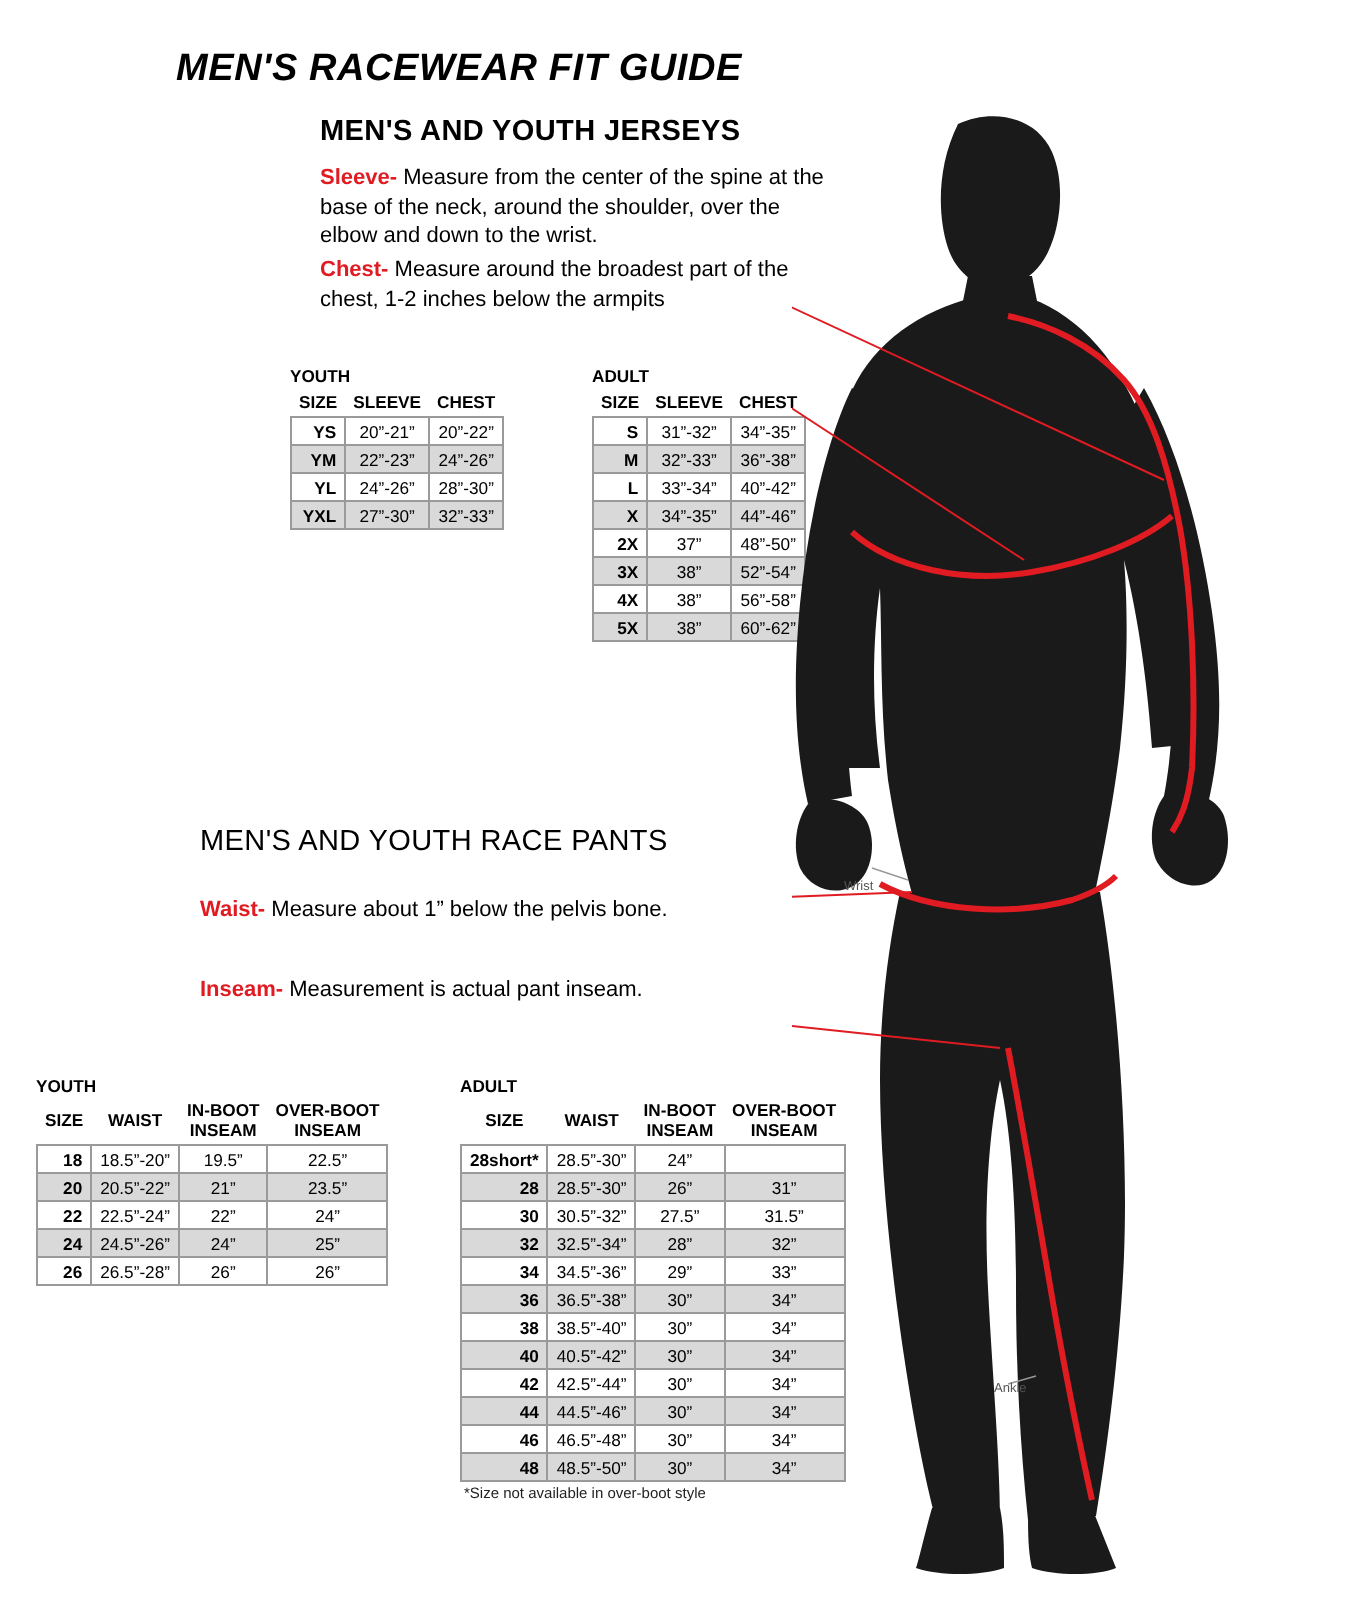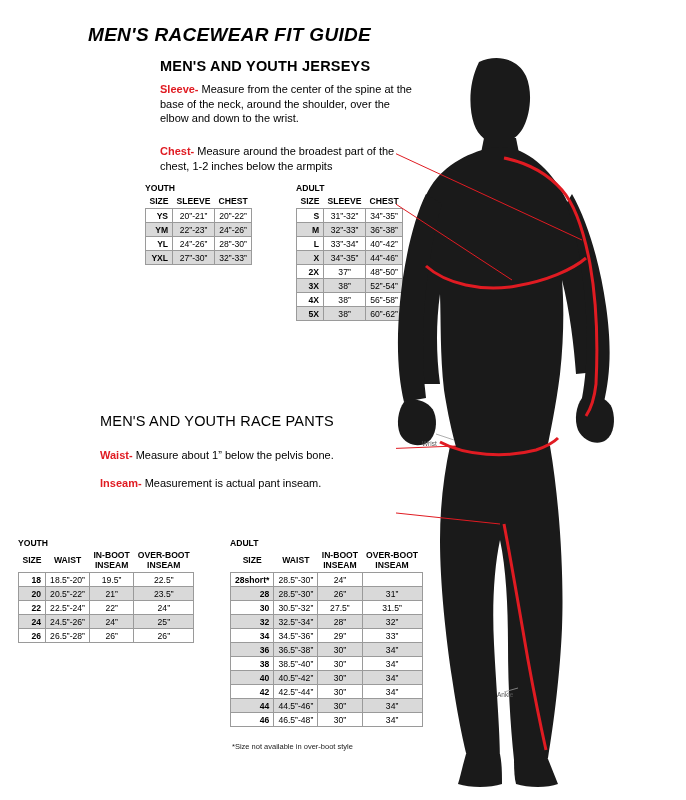--- a/index.html
+++ b/index.html
@@ -48,23 +48,23 @@
   .defn {
     font-size: 11px;
     line-height: 14.5px;
     color: #000;
   }
   .defn .term {
     color: #e01b22;
     font-weight: bold;
   }
   #sleeve-def { left: 160px; top: 82px; width: 255px; }
-  #chest-def  { left: 160px; top: 144px; width: 250px; }
+  #chest-def  { left: 160px; top: 128px; width: 250px; }
   #waist-def  { left: 100px; top: 448px; width: 300px; }
-  #inseam-def { left: 100px; top: 476px; width: 300px; }
+  #inseam-def { left: 100px; top: 488px; width: 300px; }
 
   
   table {
     border-collapse: collapse;
     font-size: 8.6px;
   }
   table td, table th {
     border: 1px solid #9a9a9a;
     padding: 1px 4px;
     text-align: center;
@@ -339,20 +339,26 @@
             <td>44.5”-46”</td>
             <td>30”</td>
             <td>34”</td>
           </tr>
           <tr>
             <td class="sizecell">46</td>
             <td>46.5”-48”</td>
             <td>30”</td>
             <td>34”</td>
           </tr>
+          <tr class="shade">
+            <td class="sizecell">48</td>
+            <td>48.5”-50”</td>
+            <td>30”</td>
+            <td>34”</td>
+          </tr>
         </tbody>
     </table>
   </div>
 
   <div class="abs" id="footnote">*Size not available in over-boot style</div>
 
   <div class="abs" id="figure-wrap">
     <svg id="figure-svg" width="290" height="740" viewBox="0 0 290 740" xmlns="http://www.w3.org/2000/svg">
       <g>
 

